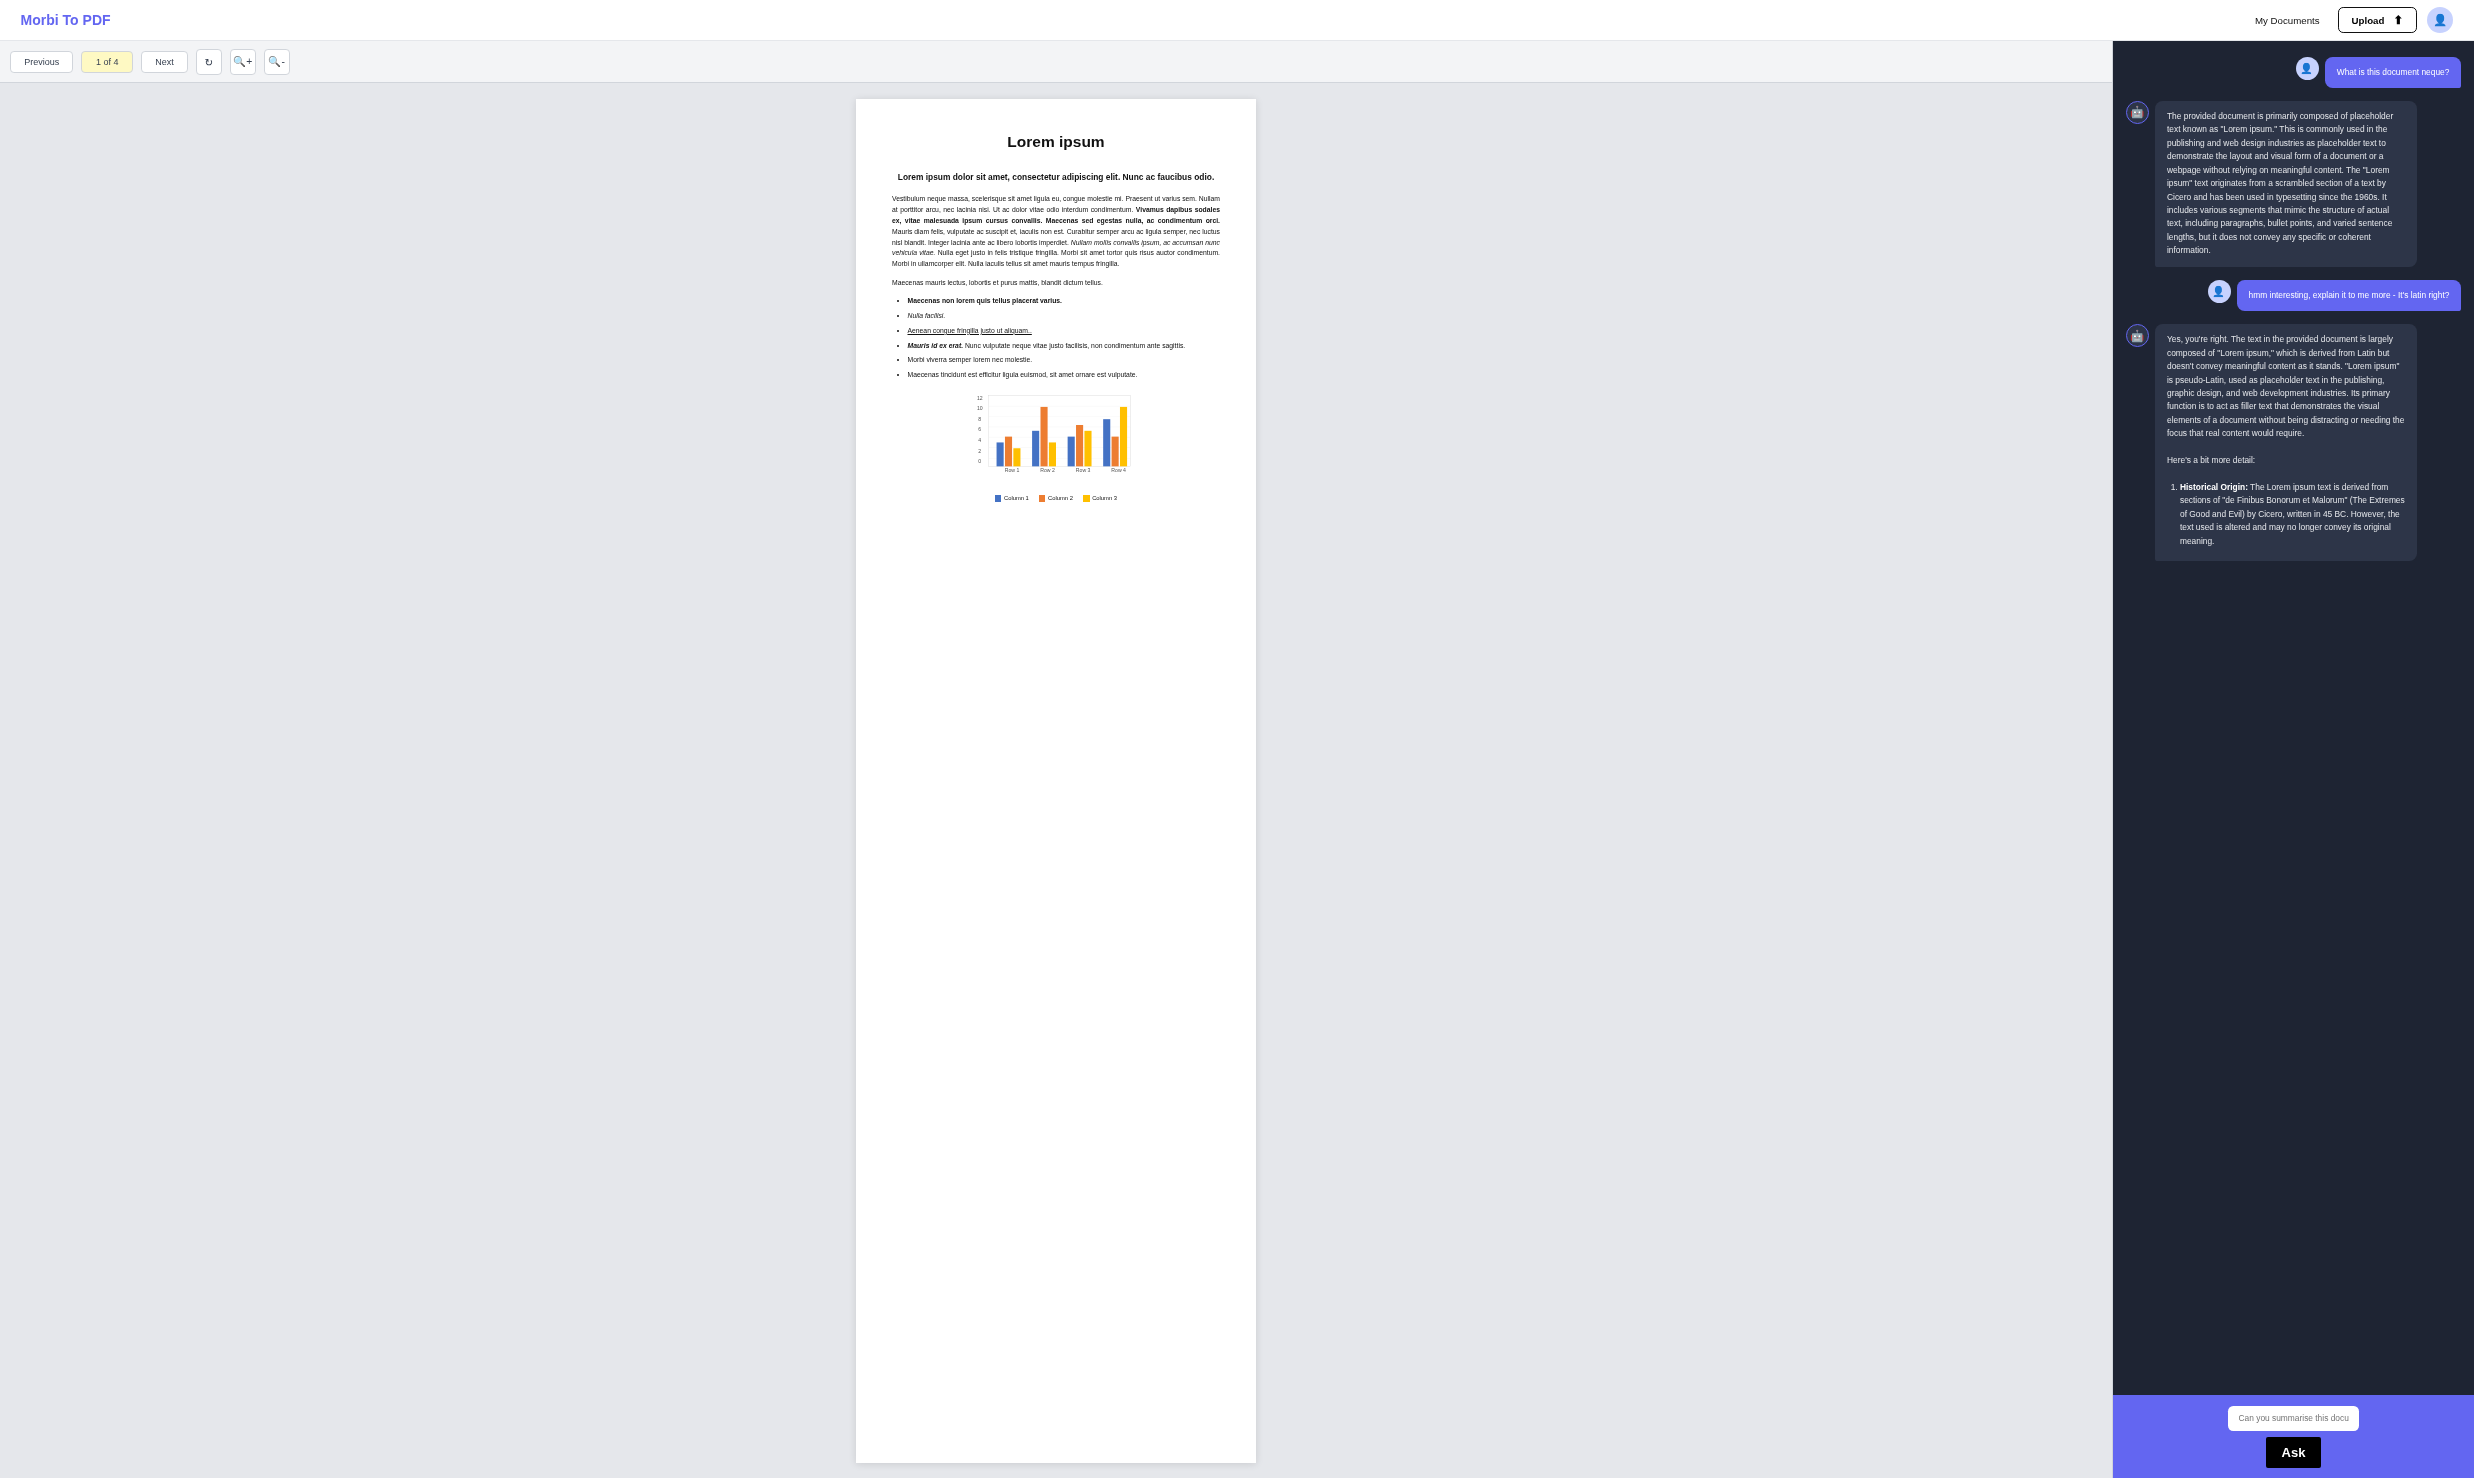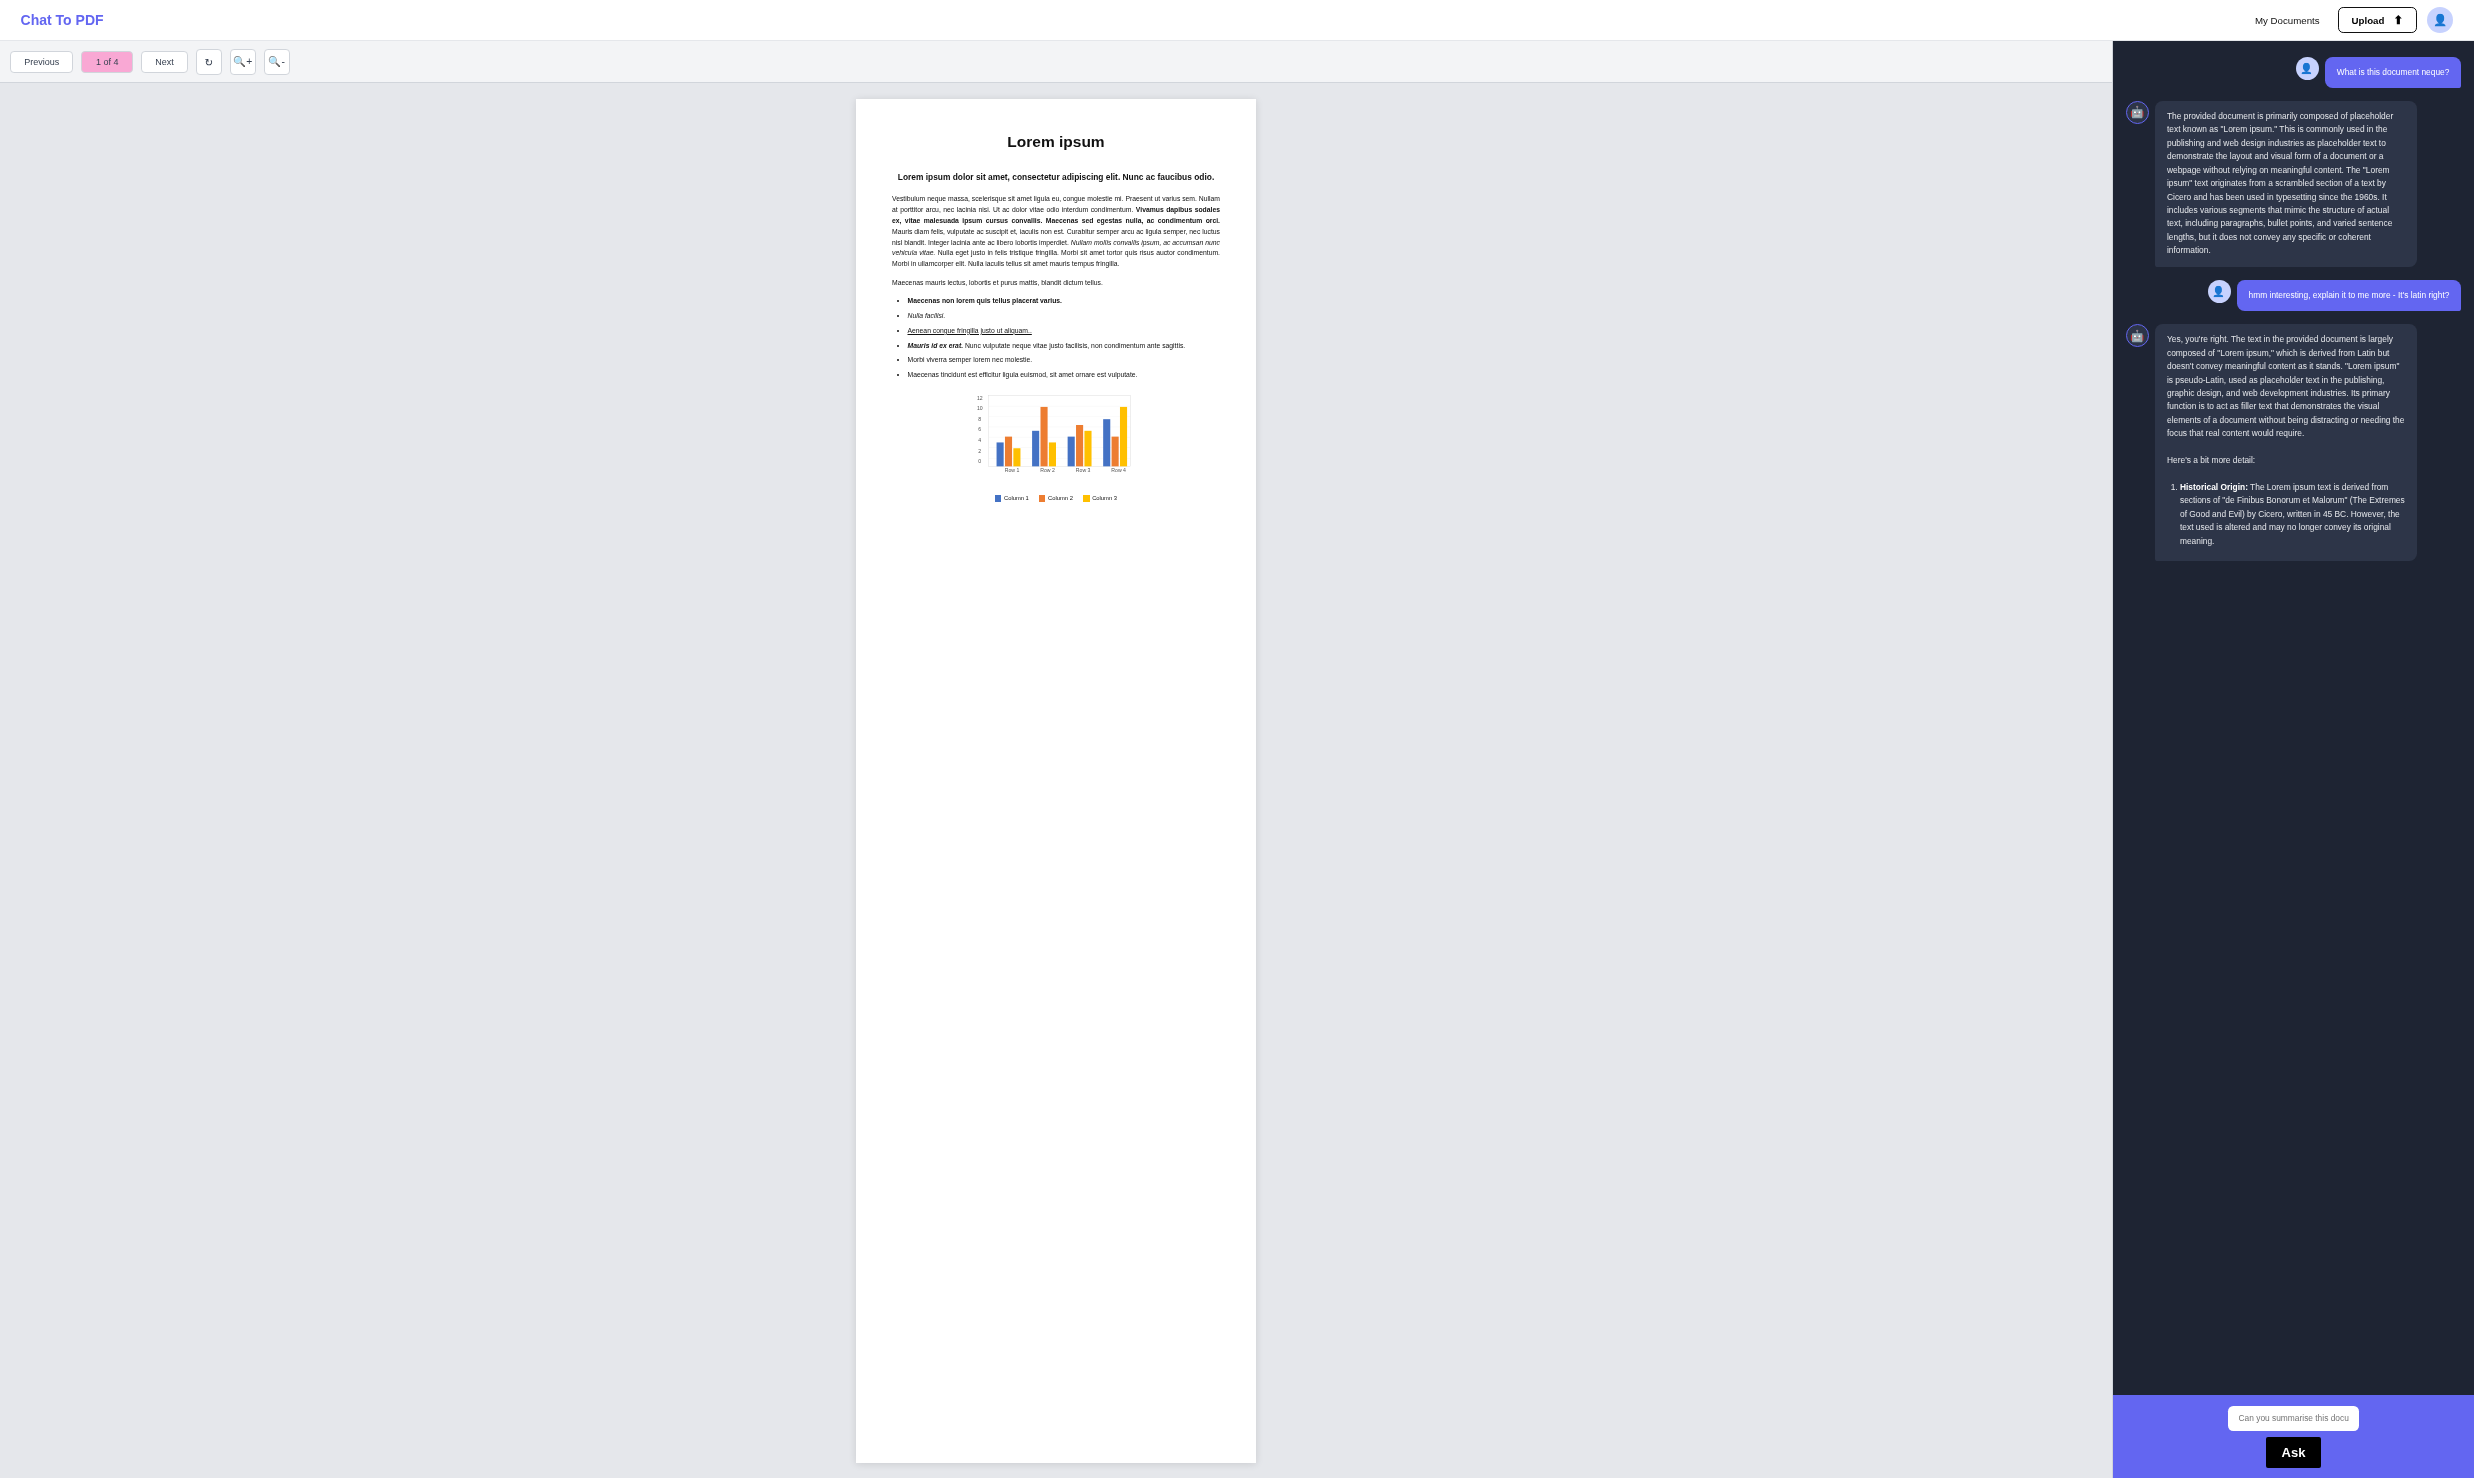--- a/index.html
+++ b/index.html
@@ -42,21 +42,21 @@
     
     .pdf-toolbar {
       display: flex; align-items: center; gap: 8px; padding: 7.7px 10.3px;
       background: #f3f4f6; border-bottom: 0.6px solid #d1d5db;
     }
     .nav-btn {
       padding: 5.2px 13px; border: 0.6px solid #d1d5db; background: #fff;
       border-radius: 3.9px; cursor: pointer; font-size: 9px; font-weight: 500; color: #374151;
     }
     .page-indicator {
-      padding: 5.2px 13px; border: 0.6px solid #d1d5db; background: #f9a8d4;
+      padding: 5.2px 13px; border: 0.6px solid #d1d5db; background: #fef9c3;
       border-radius: 3.9px; font-size: 9px; font-weight: 500; color: #374151;
       min-width: 52px; text-align: center;
     }
     .icon-btn {
       width: 26px; height: 26px; border: 0.6px solid #d1d5db; background: #fff;
       border-radius: 3.9px; cursor: pointer; display: flex; align-items: center;
       justify-content: center; font-size: 10.3px; color: #374151;
     }
 
     
@@ -132,21 +132,21 @@
     .ask-btn {
       padding: 7.7px 15.5px; background: #000000; color: #fff; border: none;
       border-radius: 2px; font-size: 13px; font-weight: 600; cursor: pointer;
     }
   </style>
 </head>
 <body>
 
 <header class="header">
   <div class="logo">
-    <span>Chat To</span>&nbsp;<span>PDF</span>
+    <span>Morbi To</span>&nbsp;<span>PDF</span>
   </div>
   <div class="header-right">
     <button class="my-docs-btn">My Documents</button>
     <button class="upload-btn">
       <span>Upload</span>
       <span class="upload-icon">⬆</span>
     </button>
     <div class="avatar">👤</div>
   </div>
 </header>

